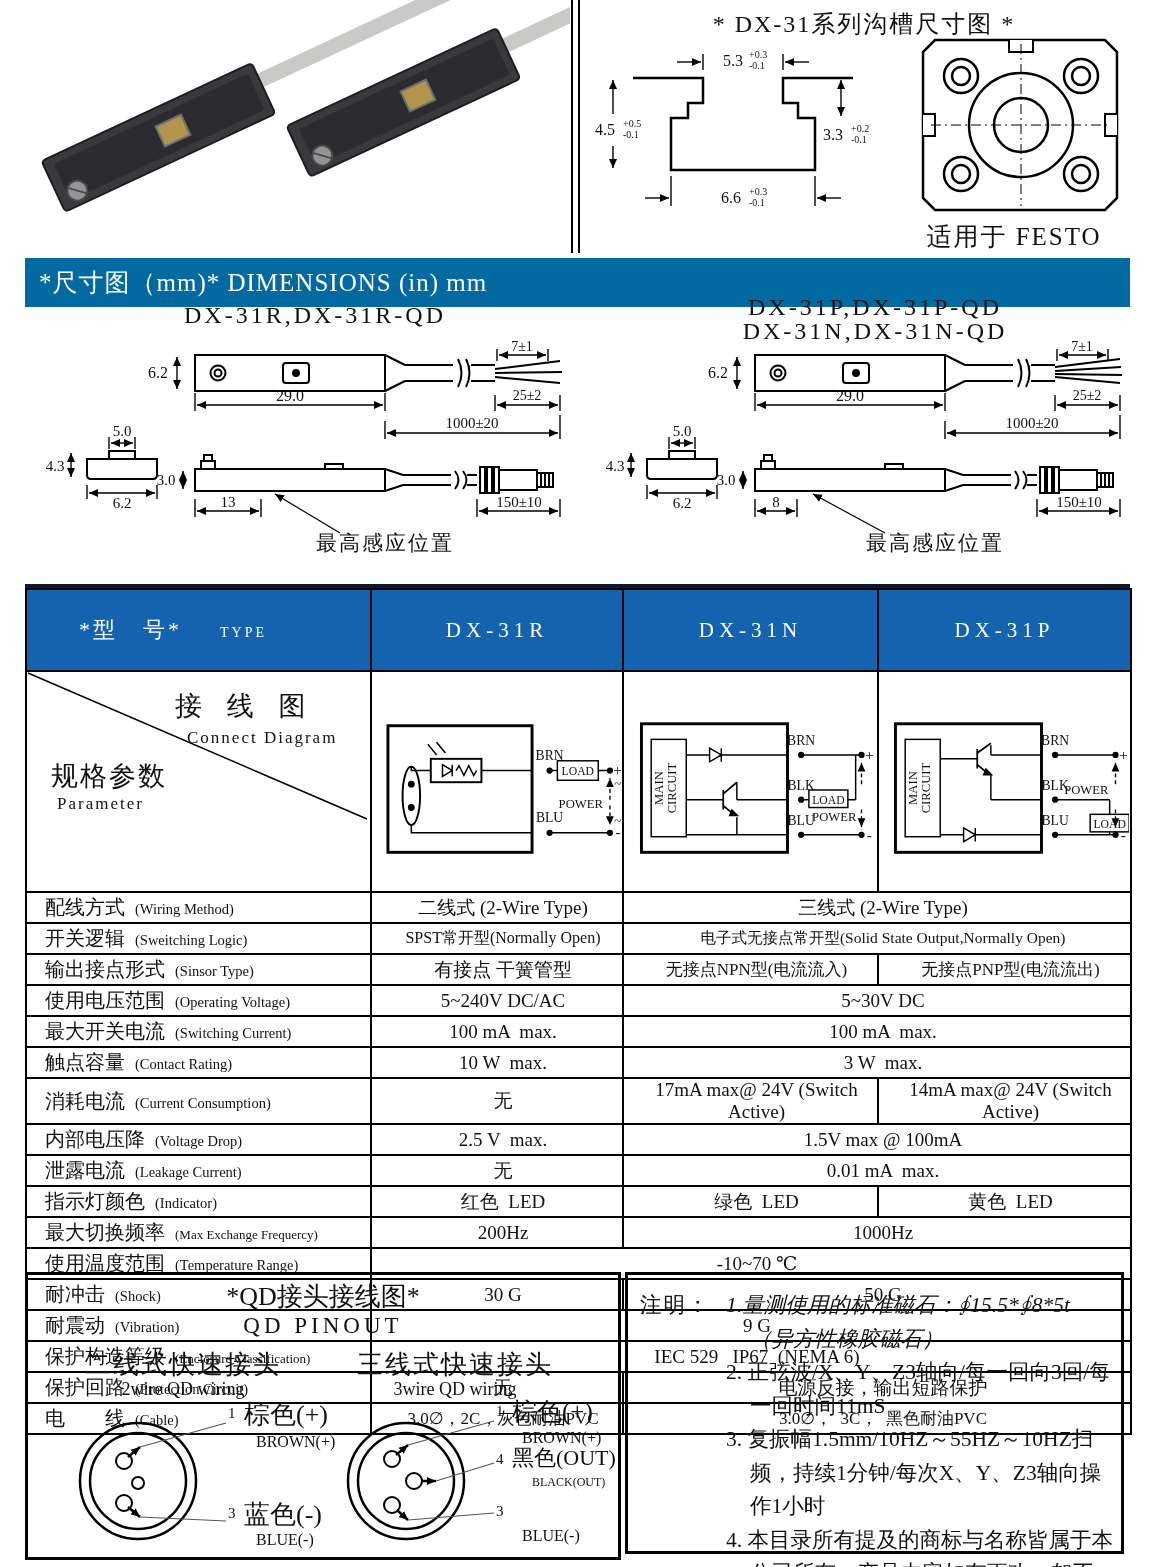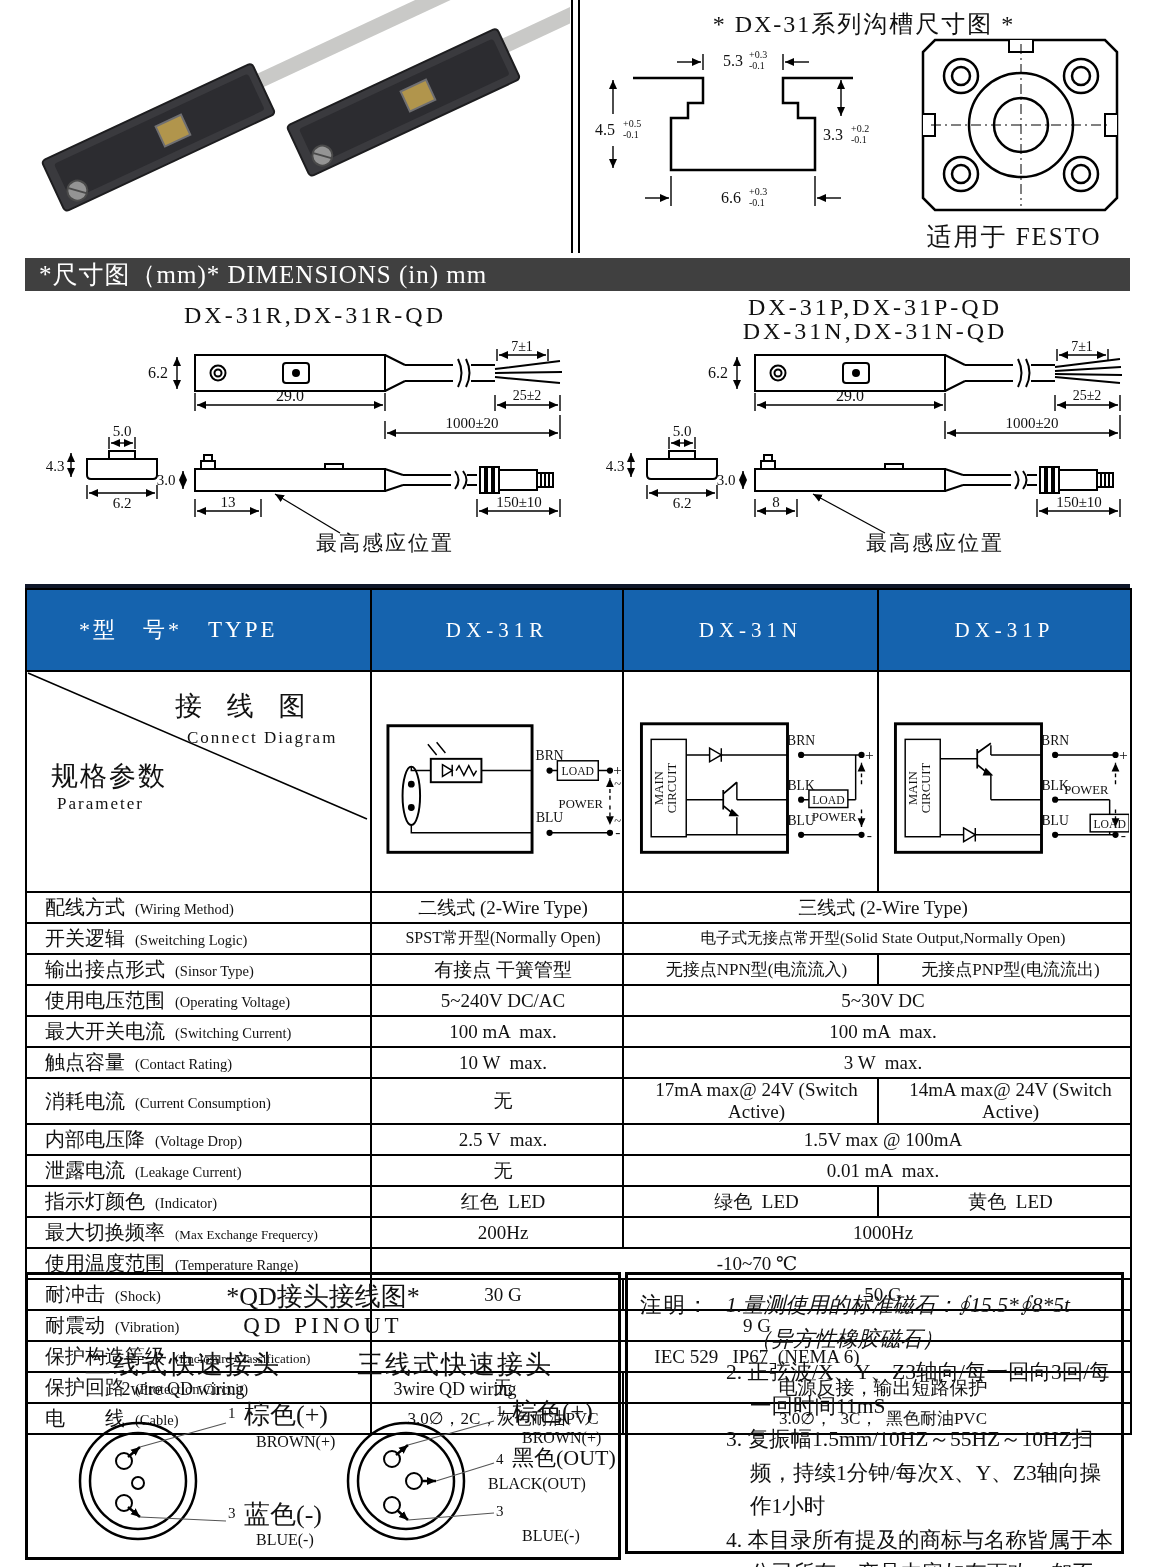--- a/index.html
+++ b/index.html
@@ -22,21 +22,21 @@
   .drawhalf{position:absolute;top:0;width:545px;height:260px;}
   .dtitle{position:absolute;left:80px;width:420px;text-align:center;font-size:24px;letter-spacing:3px;line-height:24px;}
   .dsvg{position:absolute;left:0;top:46px;}
   
   table.spec{position:absolute;left:25px;top:588px;border-collapse:collapse;table-layout:fixed;
              width:1105px;}
   table.spec td{border:2px solid #000;text-align:center;font-size:19px;padding:0;overflow:hidden;white-space:pre-wrap;}
   tr.hdr td{color:#fff;font-size:21px;letter-spacing:5px;height:33px;}
   tr.hdr td.hl{text-align:left;padding-left:10px;letter-spacing:0;}
   .hcn{font-size:22px;letter-spacing:3px;margin-right:26px;}
-  .hen{font-size:23px;letter-spacing:3px;}
+  .hen{font-size:14px;letter-spacing:3px;margin-left:12px;}
   tr.conn td{height:152px;vertical-align:top;}
   td.diag-cell{position:relative;}
   .dg-cn{position:absolute;left:148px;top:16px;font-size:27px;letter-spacing:9px;}
   .dg-en{position:absolute;left:160px;top:56px;font-size:17px;letter-spacing:2px;}
   .dg-pcn{position:absolute;left:24px;top:86px;font-size:27px;letter-spacing:2px;}
   .dg-pen{position:absolute;left:30px;top:122px;font-size:17px;letter-spacing:2px;}
   tr.r td{height:29px;padding-left:12px;}
   td.lc{text-align:left;}
   td.lc .cell{display:flex;align-items:baseline;padding-left:6px;gap:10px;}
   .cn{font-size:20px;white-space:nowrap;}
@@ -135,21 +135,21 @@
           <circle cx="116" cy="95" r="27"></circle>
       </g>
       <g stroke="#000" stroke-width="1" stroke-dasharray="10,4,2,4">
         <line x1="116" y1="14" x2="116" y2="176"></line>
         <line x1="26" y1="95" x2="206" y2="95"></line>
       </g>
     </svg>
     <div id="groove-caption">适用于 FESTO</div>
   </div>
 
-  <div class="banner" style="top:258px;height:33px;background:#404040">
+  <div class="banner" style="top:258px;height:49px;background:#0369a1">
     <span>*尺寸图（mm)* DIMENSIONS (in) mm</span>
   </div>
 
   <div id="drawings">
     <div class="drawhalf" style="left:0">
       <div class="dtitle" style="top:8px">DX-31R,DX-31R-QD</div>
       <svg class="dsvg" width="545" height="212" viewBox="0 0 545 212">
         <g stroke="#000" fill="none" stroke-width="2">
           <rect x="170" y="14" width="190" height="36"></rect>
           <circle cx="193" cy="32" r="7.5"></circle>
@@ -558,21 +558,21 @@
       <line x1="61" y1="101" x2="72" y2="111" stroke="#000" stroke-width="2.5" marker-end="url(#ar)"></line>
       <line x1="72" y1="36" x2="158" y2="12" stroke="#555" stroke-width="1.2"></line>
       <line x1="100" y1="72" x2="158" y2="54" stroke="#555" stroke-width="1.2"></line>
       <line x1="72" y1="111" x2="158" y2="104" stroke="#555" stroke-width="1.2"></line>
     </svg>
     <span class="qlabel" style="left:468px;top:128px;font-size:15px">1</span>
     <span class="qlabel" style="left:484px;top:120px;font-size:25px">棕色(+)</span>
     <span class="qlabel" style="left:494px;top:154px;font-size:16px">BROWN(+)</span>
     <span class="qlabel" style="left:468px;top:176px;font-size:15px">4</span>
     <span class="qlabel" style="left:484px;top:168px;font-size:22px">黑色(OUT)</span>
-    <span class="qlabel" style="left:460px;top:200px;font-size:16px">BLACK(OUT)</span>
+    <span class="qlabel" style="left:504px;top:200px;font-size:12px">BLACK(OUT)</span>
     <span class="qlabel" style="left:468px;top:228px;font-size:15px">3</span>
     <span class="qlabel" style="left:494px;top:252px;font-size:16px">BLUE(-)</span>
   </div>
 
   <div id="notesbox">
     <div class="nrow">
       <span class="nprefix">注明：</span>
       <div class="nitem">1.量测使用的标准磁石：∮15.5*∮8*5t（异方性橡胶磁石）</div>
     </div>
     <div class="nrest">2. 正弦波/X、Y、Z3轴向/每一回向3回/每一回时间11mS</div>

